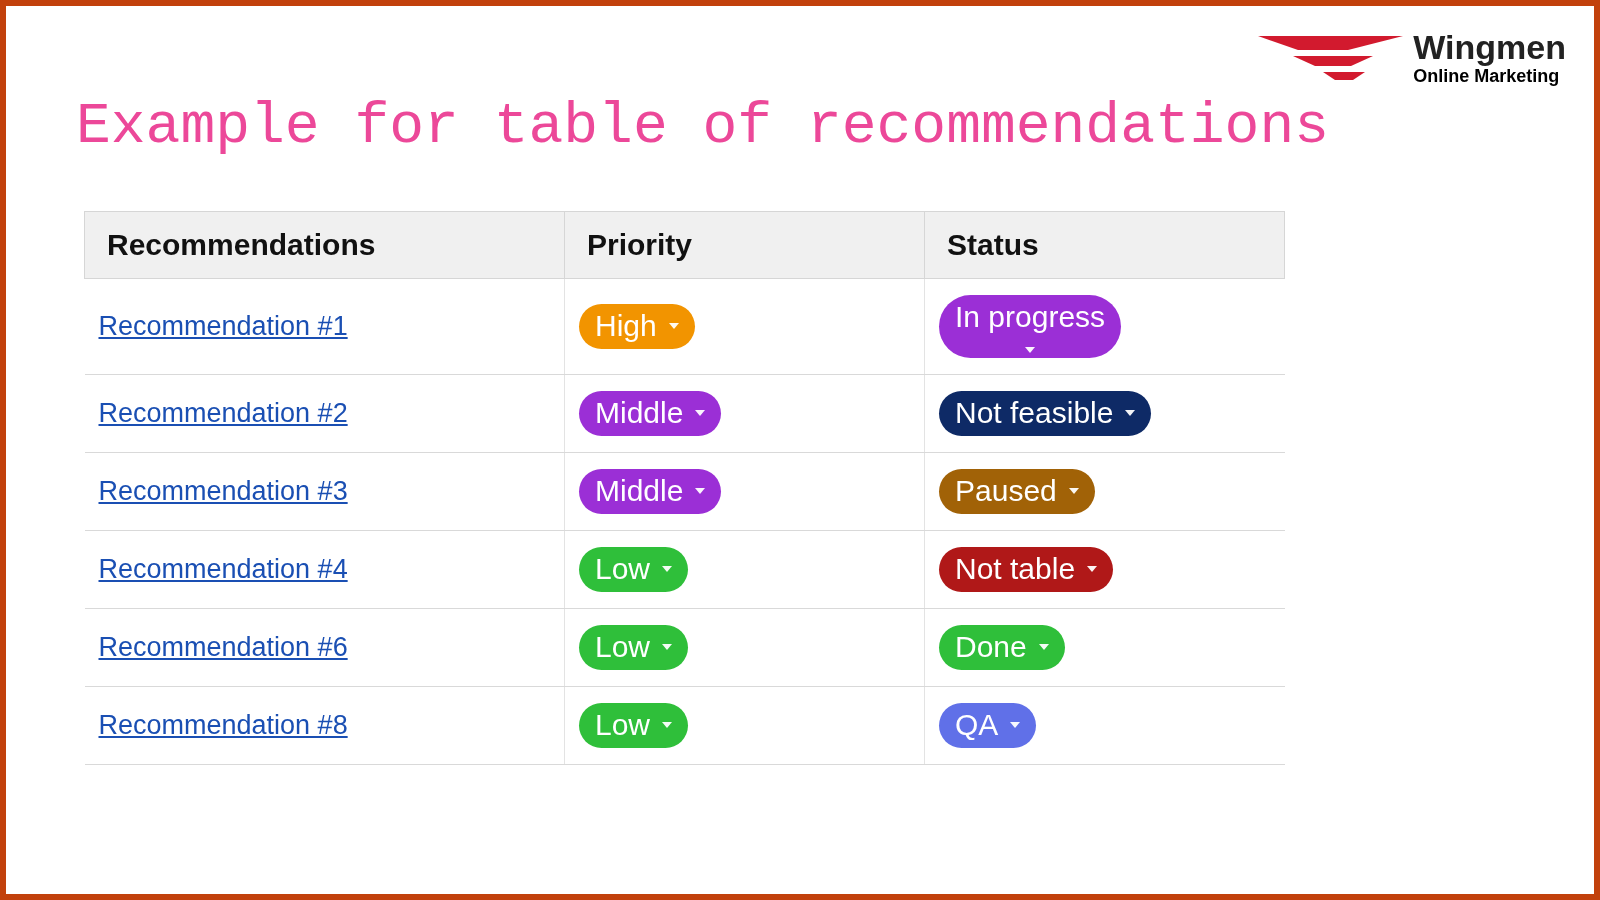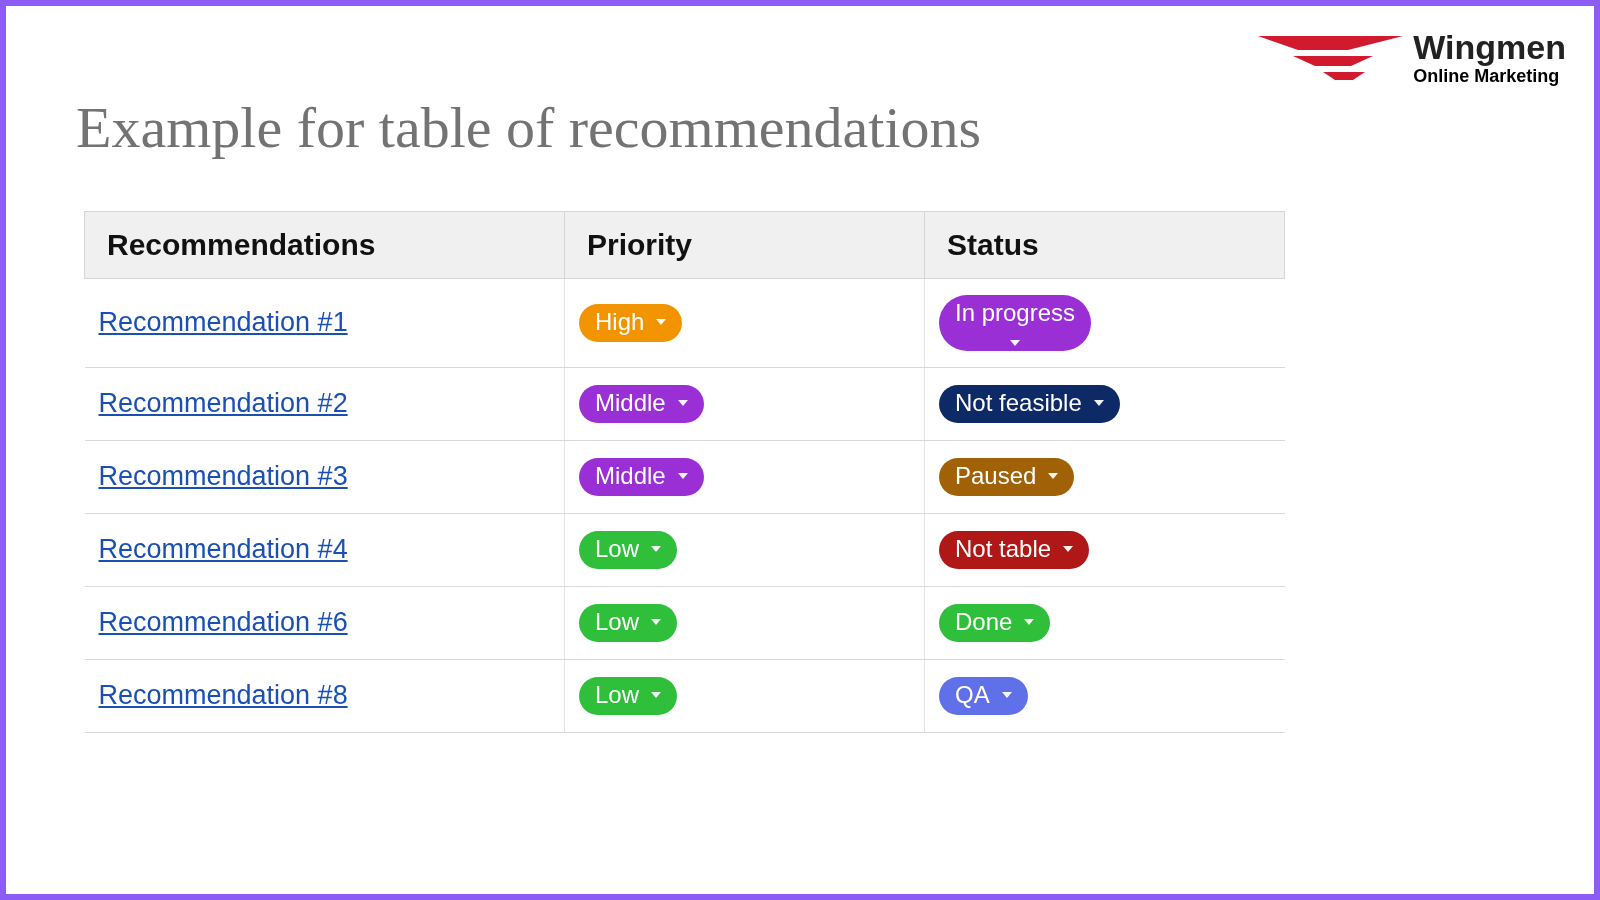--- a/index.html
+++ b/index.html
@@ -8,21 +8,21 @@
     width: 1600px;
     height: 900px;
     background: #ffffff;
     font-family: "Segoe UI", "Helvetica Neue", Arial, sans-serif;
     overflow: hidden;
   }
   .frame {
     box-sizing: border-box;
     width: 1600px;
     height: 900px;
-    border: 6px solid #8b5cf6;
+    border: 6px solid #c2410c;
     position: relative;
     background: #ffffff;
   }
   .logo {
     position: absolute;
     top: 22px;
     right: 28px;
     display: flex;
     align-items: center;
     gap: 10px;
@@ -40,23 +40,23 @@
     color: #000000;
     line-height: 1.1;
     margin-top: 3px;
   }
   .page-title {
     position: absolute;
     top: 88px;
     left: 70px;
     font-size: 58px;
     font-weight: 400;
-    color: #737373;
+    color: #ec4899;
     letter-spacing: 0px;
-    font-family: Liberation Serif, serif;
+    font-family: Liberation Mono, monospace;
   }
   .table-wrap {
     position: absolute;
     top: 205px;
     left: 78px;
     width: 1200px;
   }
   table {
     width: 100%;
     border-collapse: collapse;
@@ -86,21 +86,21 @@
     color: #1a4fb3;
     text-decoration: underline;
     font-weight: 500;
     cursor: pointer;
   }
   .pill {
     display: inline-flex;
     align-items: center;
     gap: 12px;
     color: #fff;
-    font-size: 24px;
+    font-size: 30px;
     font-weight: 500;
     padding: 4px 16px 5px 16px;
     border-radius: 999px;
     cursor: pointer;
     line-height: 1.2;
     white-space: nowrap;
   }
   .pill .caret {
     width: 0; height: 0;
     border-left: 5px solid transparent;

